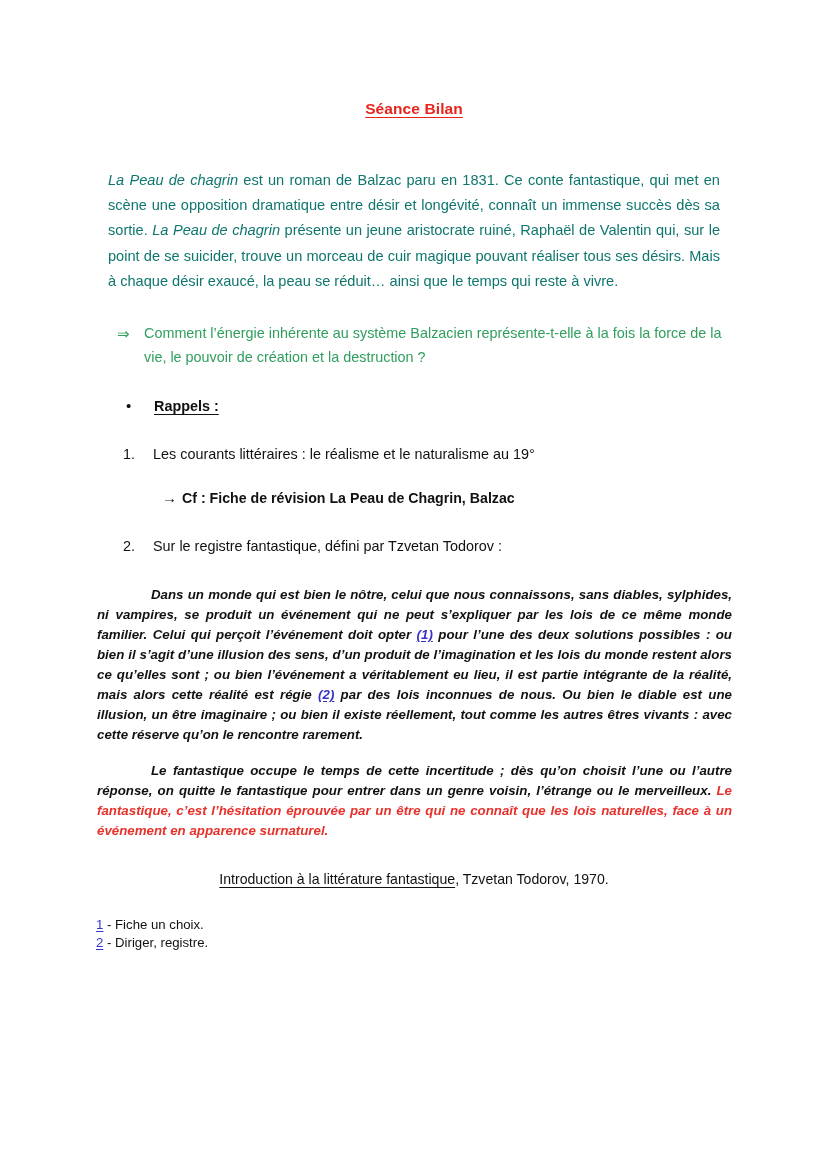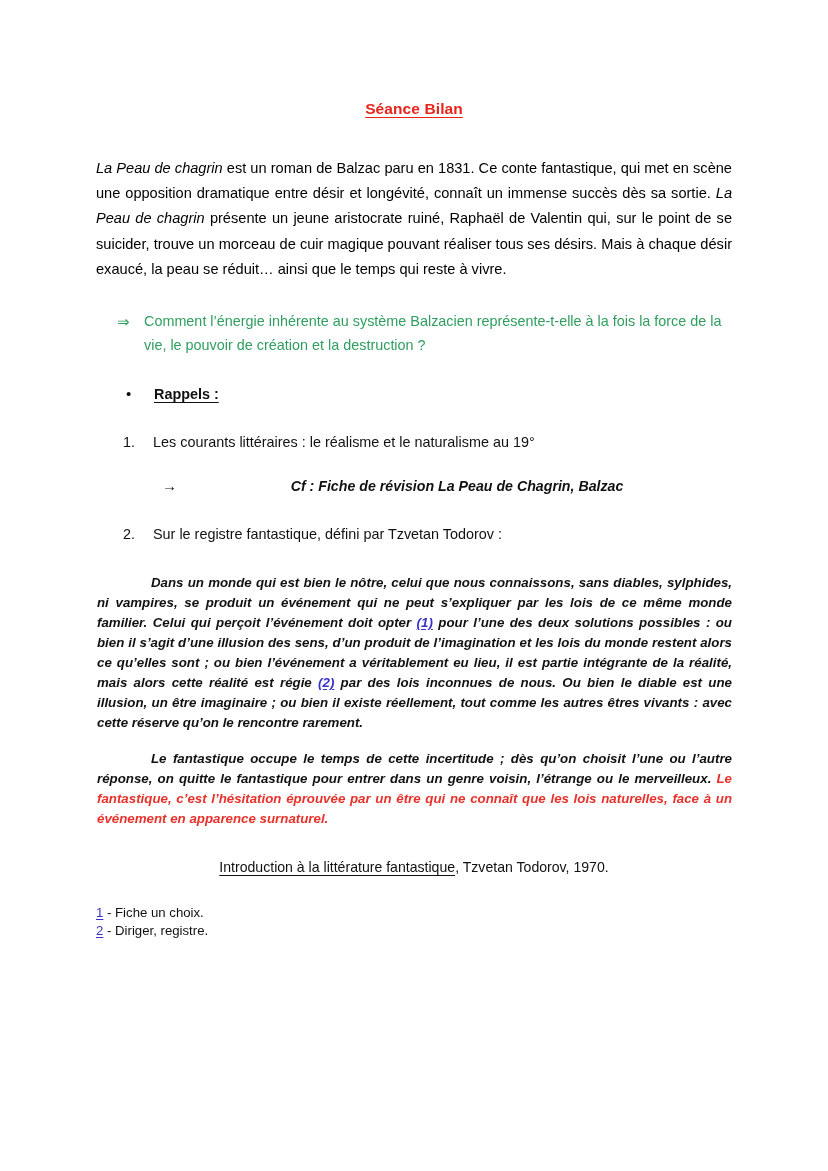--- a/index.html
+++ b/index.html
@@ -39,26 +39,26 @@
     color: #e8241c;
     text-decoration: underline;
     text-underline-offset: 3px;
     margin: 0;
     padding-top: 100px;
     letter-spacing: .1px;
   }
 
   
   .intro {
-    margin: 0;
+    margin: 12px;
     padding-top: 38px;
     font-size: 14.6px;
     line-height: 25.2px;
     text-align: justify;
-    color: #000000;
+    color: #0f766e;
   }
   .intro i { font-style: italic; }
 
   
   .question-block {
     display: flex;
     align-items: flex-start;
     margin-top: 28px;
     padding-left: 21px;
     color: #2f9e5e;
@@ -121,23 +121,21 @@
     line-height: 22px;
   }
   .cf-arrow {
     flex: 0 0 auto;
     width: 20px;
     font-weight: bold;
     font-size: 15px;
   }
   .cf-text {
     flex: 1 1 auto;
-    font-style: italic;
-    font-weight: bold;
-    text-align: center;
+    font-weight: bold;
   }
 
   
   .quote {
     margin-top: 28px;
     font-size: 13.3px;
     line-height: 20px;
     text-align: justify;
     font-style: italic;
     font-weight: bold;

